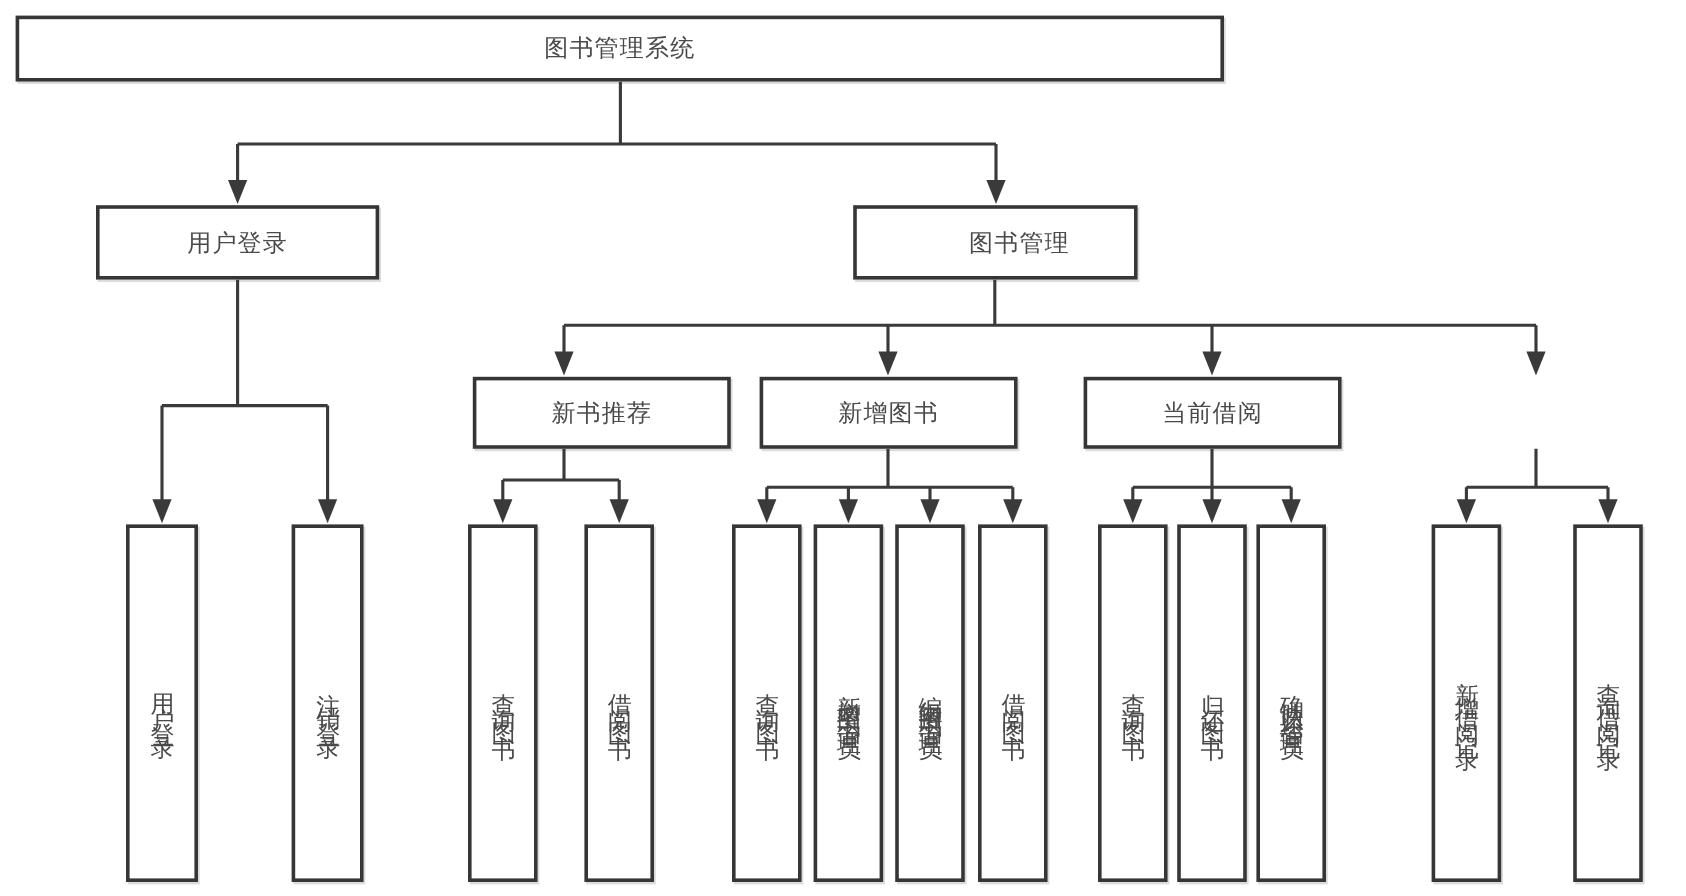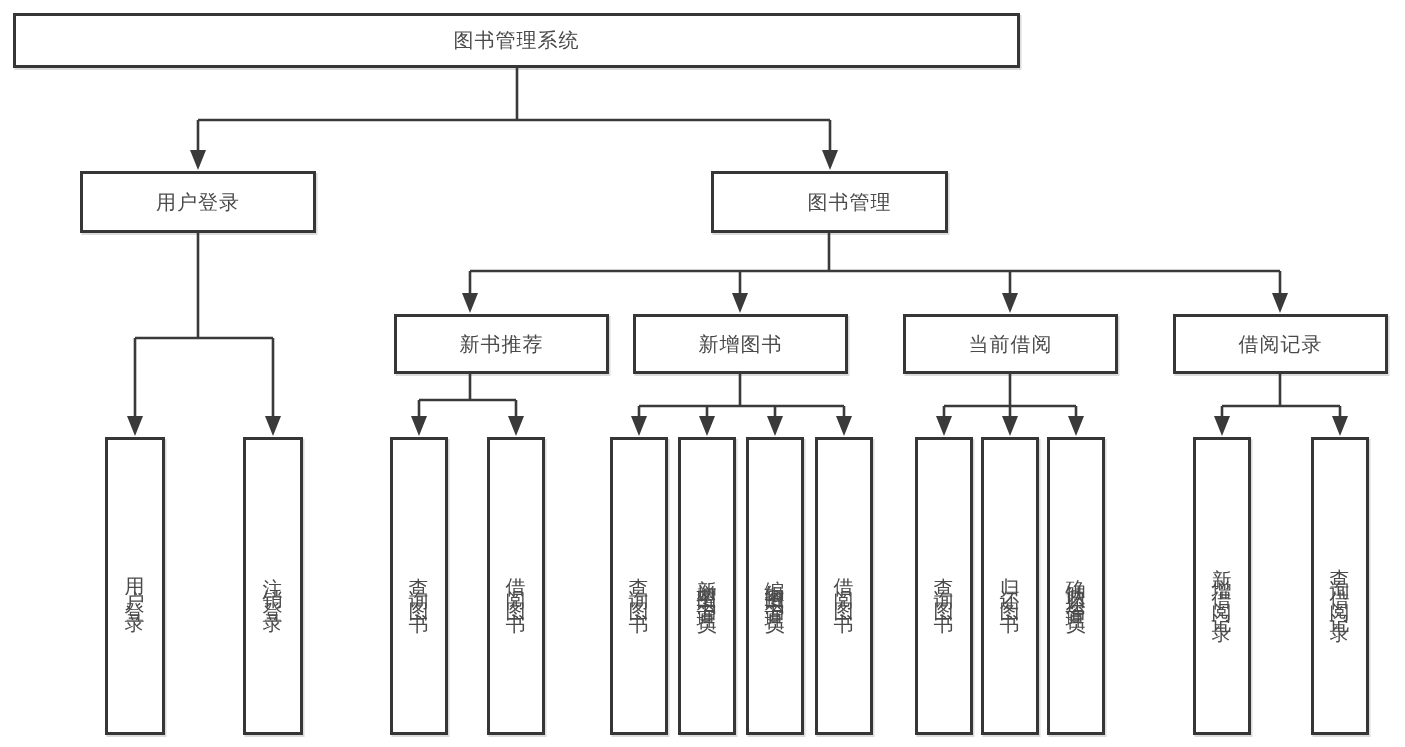--- a/index.html
+++ b/index.html
@@ -106,23 +106,20 @@
 
   <div class="node box-h" style="left:383px;top:314px;width:215px;height:60px;margin-left:11px;">
     <span>新书推荐</span>
   </div>
   <div class="node box-h" style="left:633px;top:314px;width:215px;height:60px;">
     <span>新增图书</span>
   </div>
   <div class="node box-h" style="left:903px;top:314px;width:215px;height:60px;text-align:center;">
     <span>当前借阅</span>
   </div>
-  <div class="node box-h" style="left:1173px;top:314px;width:215px;height:60px;">
-    <span>借阅记录</span>
-  </div>
 
   <div class="node box-v ls-wide" style="left:105px;width:60px;">
     <span class="vtext">用户登录</span>
   </div>
   <div class="node box-v ls-wide" style="left:243px;width:60px;">
     <span class="vtext">注销登录</span>
   </div>
 
   <div class="node box-v ls-wide" style="left:390px;width:58px;">
     <span class="vtext">查询图书</span>

